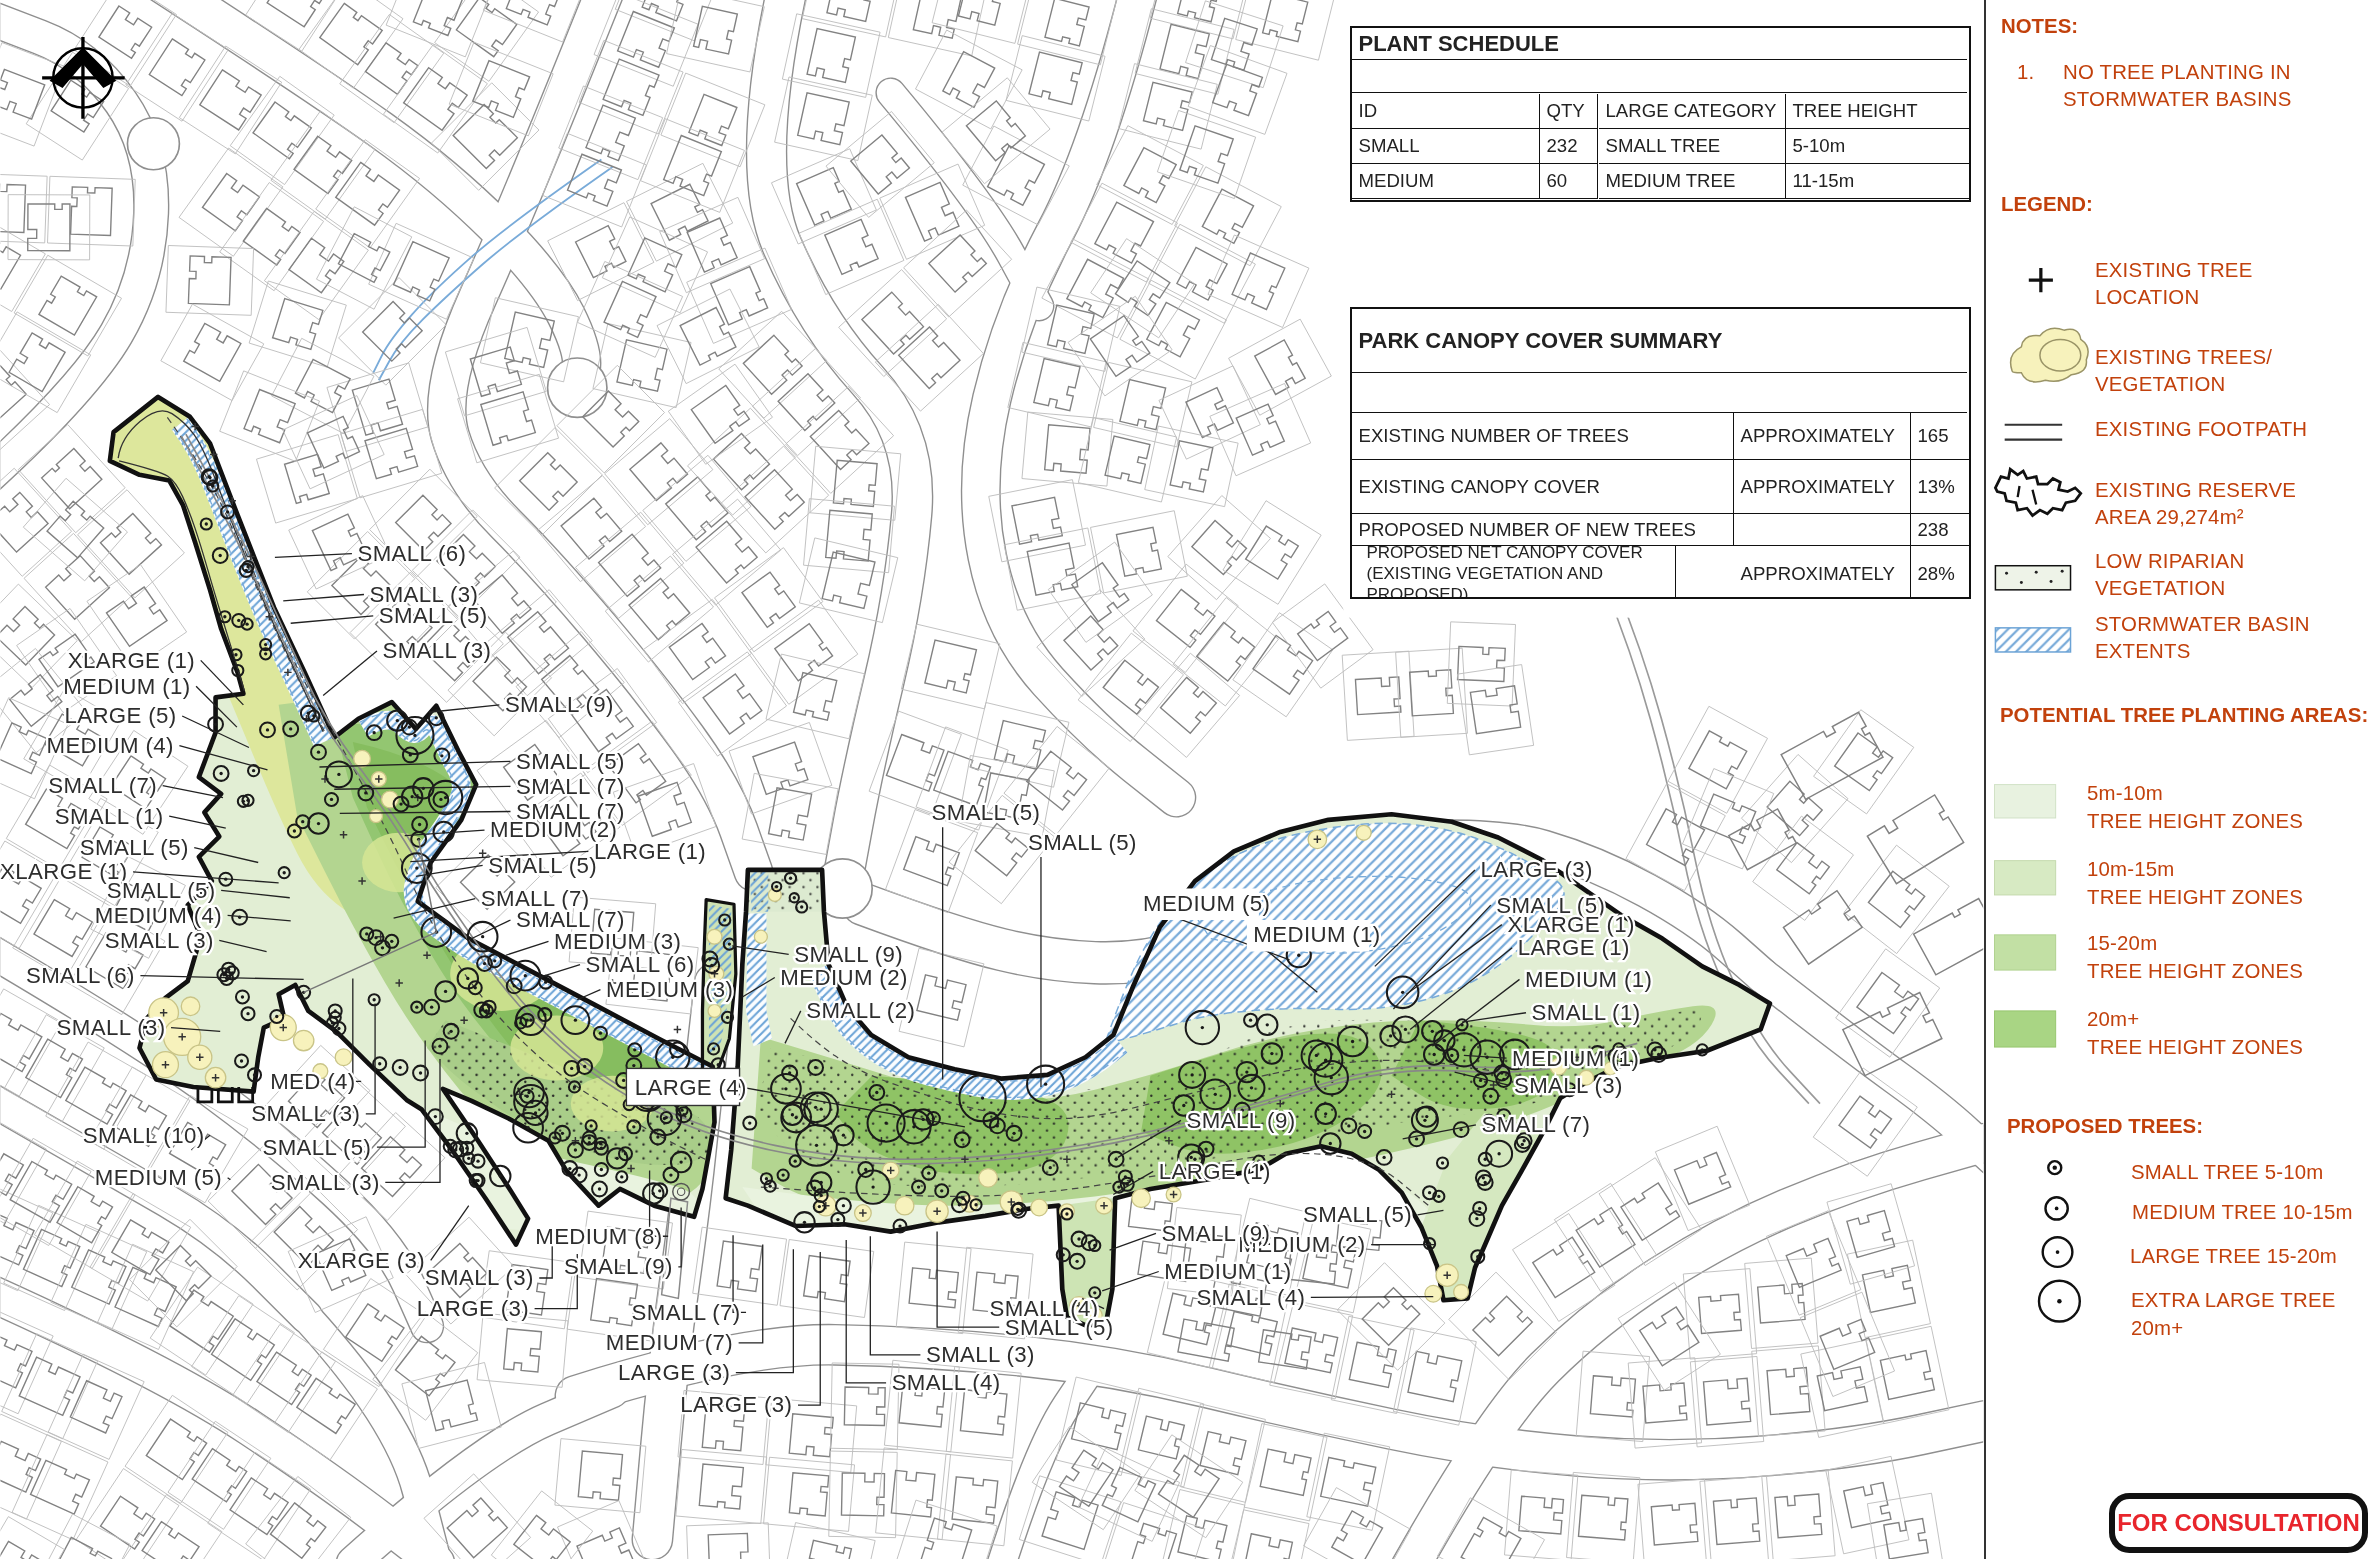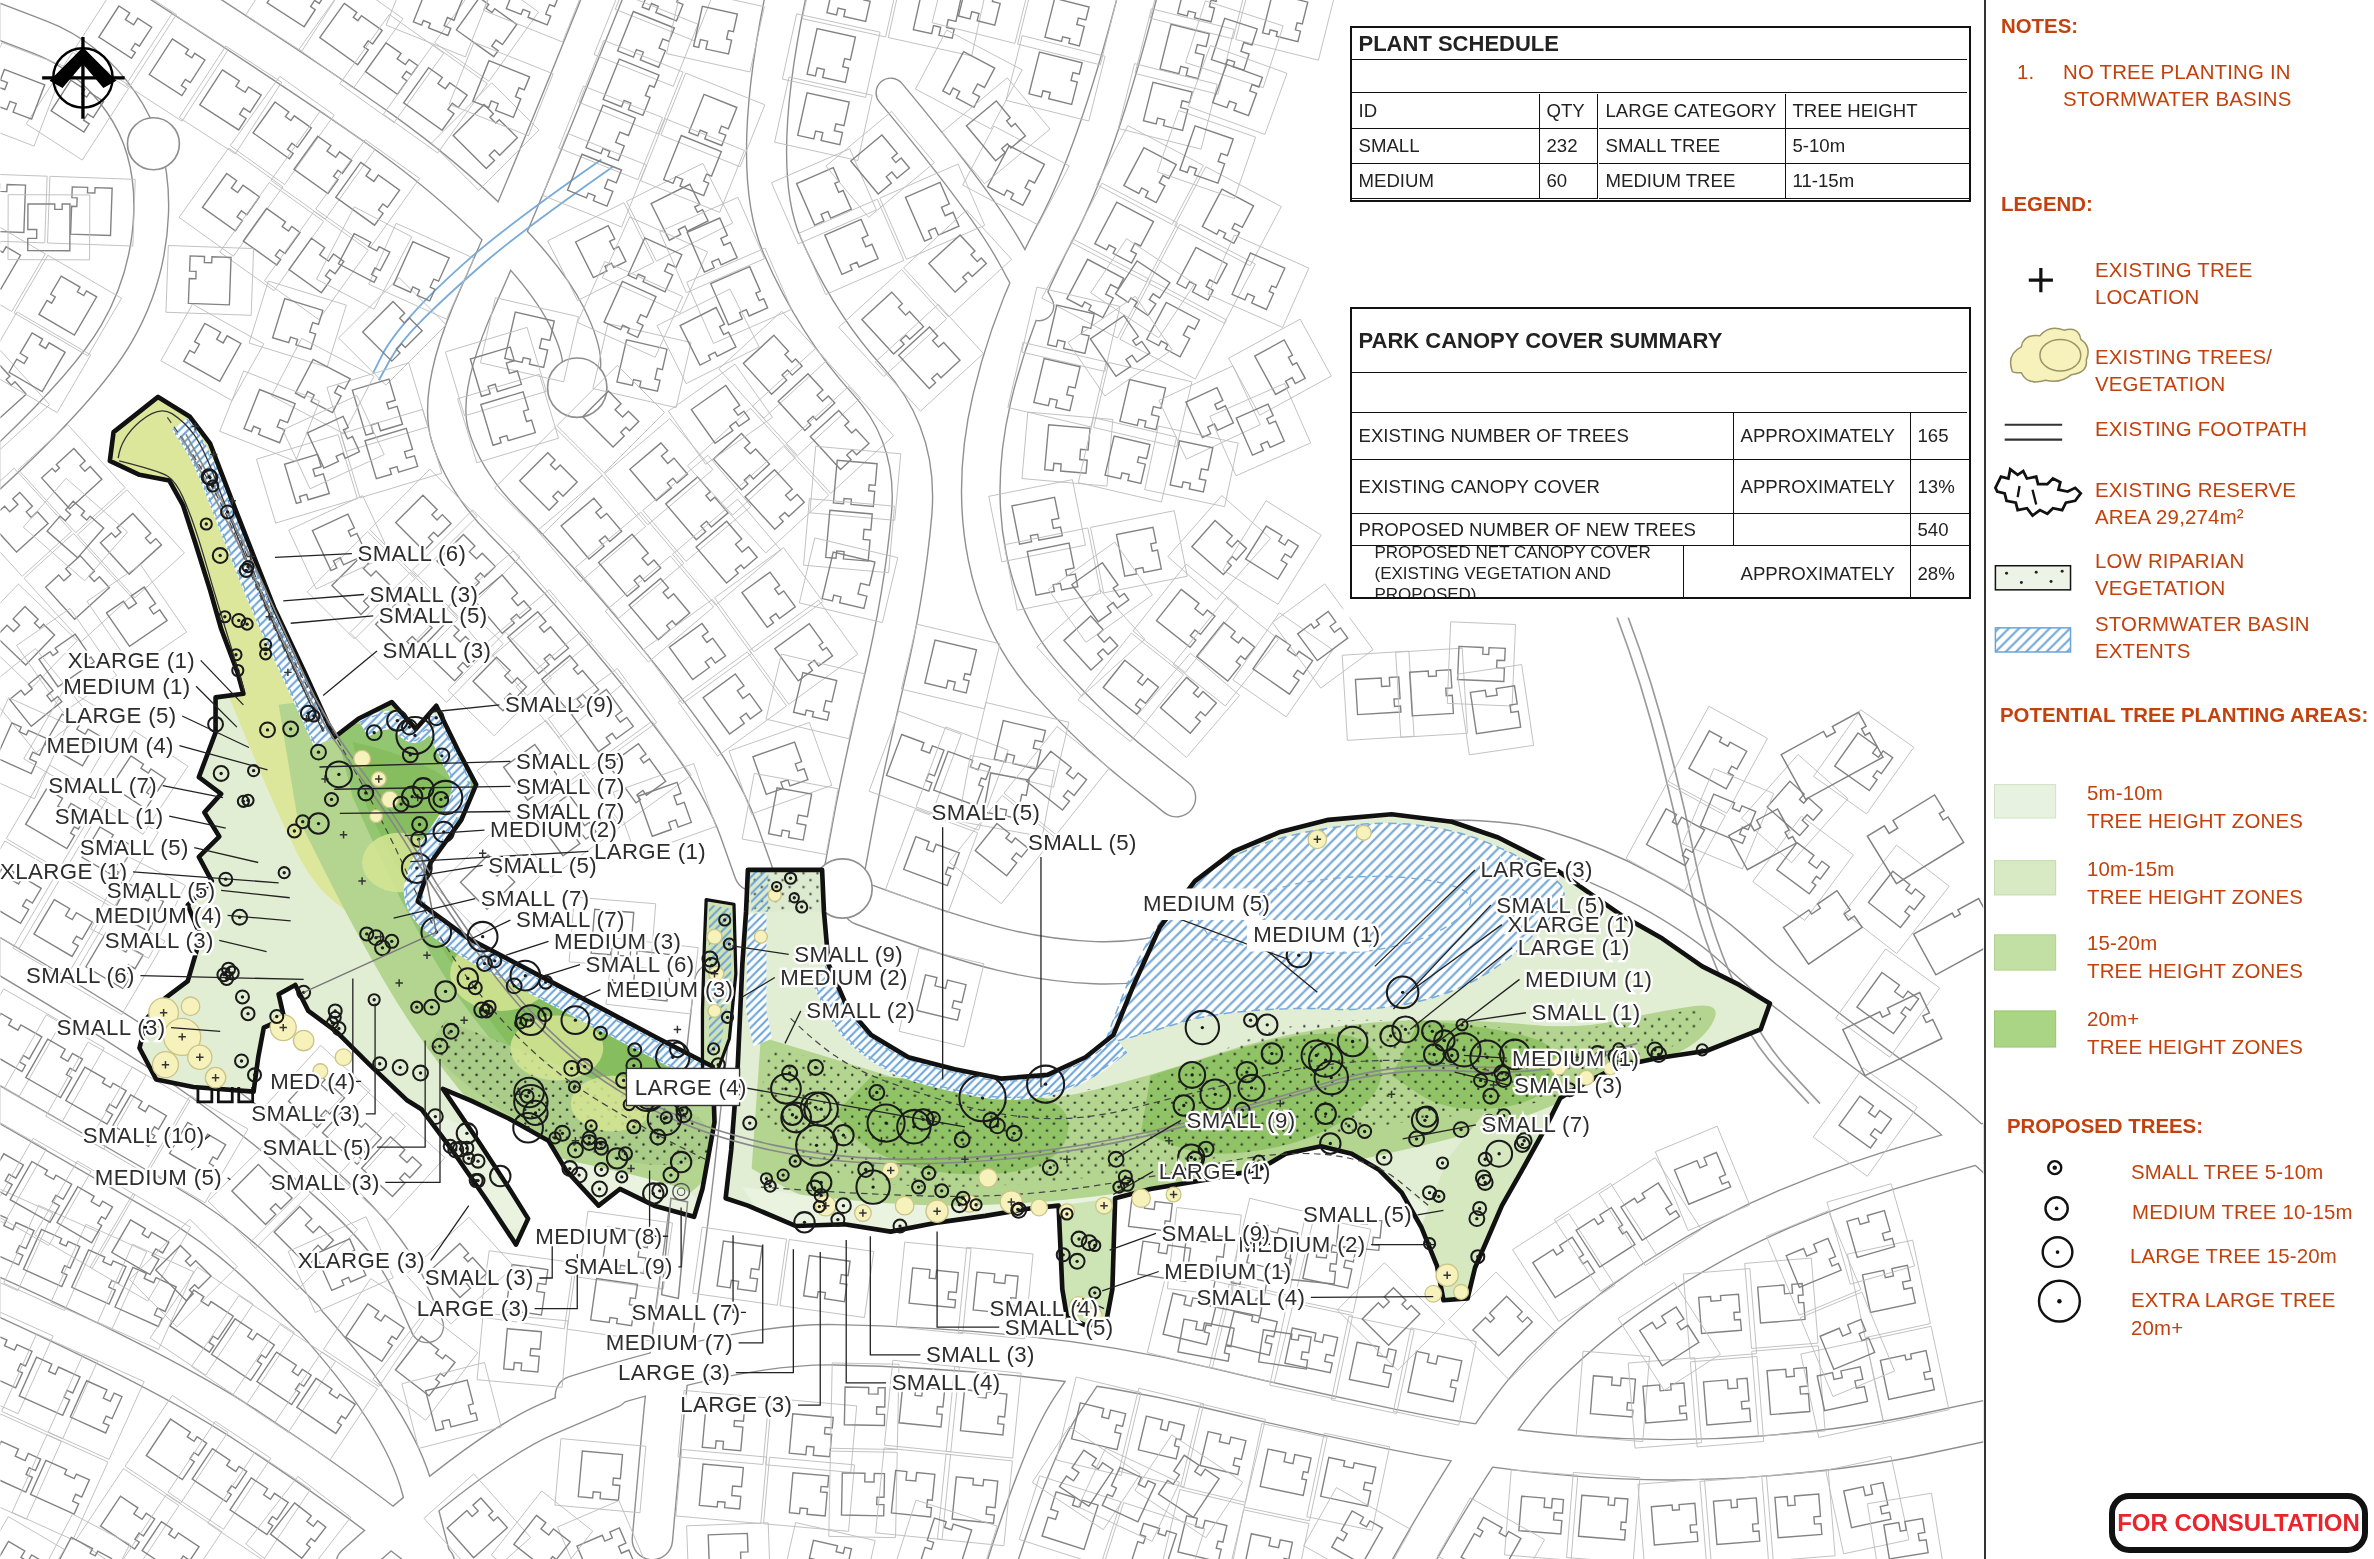--- a/index.html
+++ b/index.html
@@ -1687,22 +1687,22 @@
 <div class="cell hd" style="left:0;top:0;width:615px;height:64px;border-bottom:1.9px solid #111">PARK CANOPY COVER SUMMARY</div>
 <div class="cell" style="left:0;top:64px;width:615px;height:40px;border-bottom:1.9px solid #111"></div>
 <div class="cell" style="left:0px;top:104px;width:382px;height:47px;border-right:1.9px solid #111;border-bottom:1.9px solid #111">EXISTING NUMBER OF TREES</div>
 <div class="cell" style="left:382px;top:104px;width:177px;height:47px;border-right:1.9px solid #111;border-bottom:1.9px solid #111">APPROXIMATELY</div>
 <div class="cell" style="left:559px;top:104px;width:61px;height:47px;border-bottom:1.9px solid #111">165</div>
 <div class="cell" style="left:0px;top:151px;width:382px;height:54px;border-right:1.9px solid #111;border-bottom:1.9px solid #111">EXISTING CANOPY COVER</div>
 <div class="cell" style="left:382px;top:151px;width:177px;height:54px;border-right:1.9px solid #111;border-bottom:1.9px solid #111">APPROXIMATELY</div>
 <div class="cell" style="left:559px;top:151px;width:61px;height:54px;border-bottom:1.9px solid #111">13%</div>
 <div class="cell" style="left:0px;top:205px;width:382px;height:32px;border-right:1.9px solid #111;border-bottom:1.9px solid #111">PROPOSED NUMBER OF NEW TREES</div>
 <div class="cell" style="left:382px;top:205px;width:177px;height:32px;border-right:1.9px solid #111;border-bottom:1.9px solid #111"></div>
-<div class="cell" style="left:559px;top:205px;width:61px;height:32px;border-bottom:1.9px solid #111">540</div>
-<div class="cell wrap" style="left:16px;top:237px;width:316px;height:55px;border-right:1.9px solid #111">PROPOSED NET CANOPY COVER (EXISTING VEGETATION AND PROPOSED)</div>
+<div class="cell" style="left:559px;top:205px;width:61px;height:32px;border-bottom:1.9px solid #111">238</div>
+<div class="cell wrap" style="left:8px;top:237px;width:316px;height:55px;border-right:1.9px solid #111">PROPOSED NET CANOPY COVER (EXISTING VEGETATION AND PROPOSED)</div>
 <div class="cell" style="left:382px;top:237px;width:177px;height:55px;border-right:1.9px solid #111">APPROXIMATELY</div>
 <div class="cell" style="left:559px;top:237px;width:61px;height:55px;">28%</div>
 </div>
 
 <div class="abs" style="left:1984px;top:0;width:1.9px;height:1559px;background:#333"></div>
 
 <div class="sb sbh" style="left:2001px;top:13px">NOTES:</div>
 
 <div class="sb" style="left:2017px;top:59px">1.</div>
 <div class="sb" style="left:2063px;top:59px">NO TREE PLANTING IN<br>STORMWATER BASINS</div>

